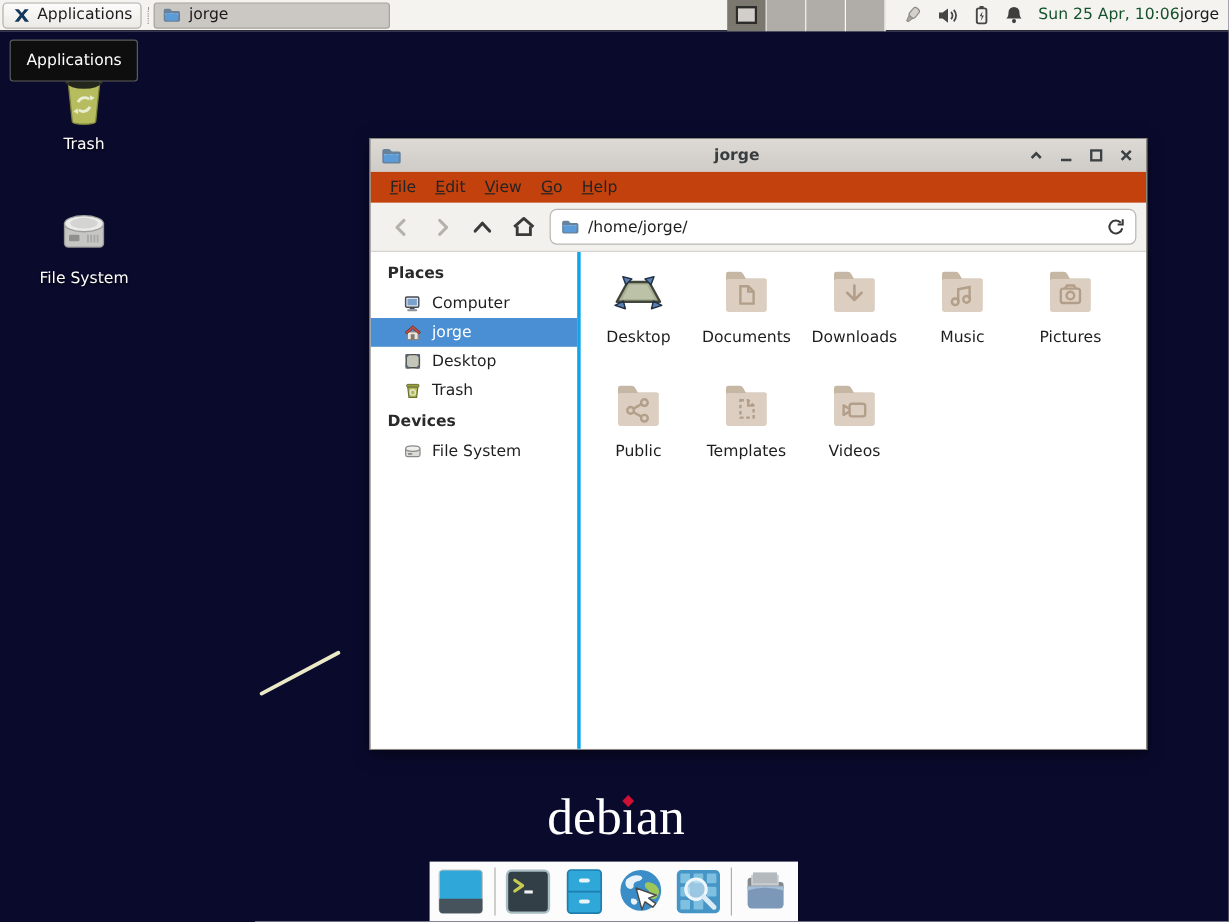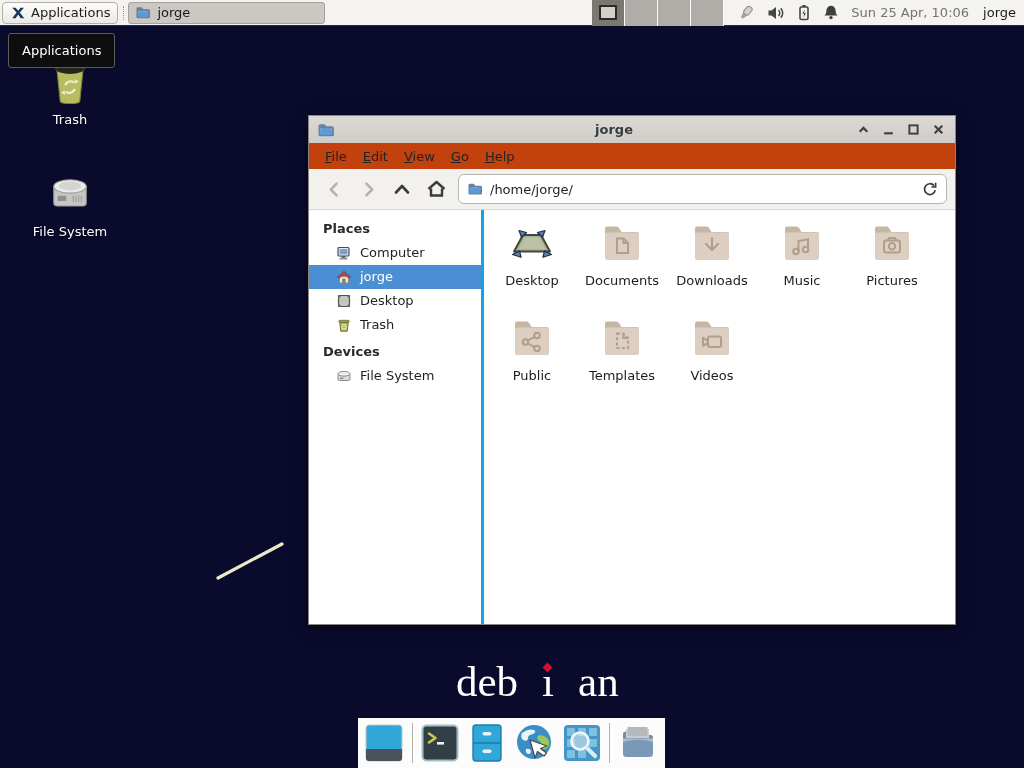--- a/index.html
+++ b/index.html
@@ -17,40 +17,40 @@
   .task-btn { width:197px; height:22px; background:#cbc8c3; border:1px solid #a5a29c; border-radius:3px;
               display:flex; align-items:center; gap:6px; padding:0 6px; }
   .task-btn span { color:#1a1a1a; }
   .panel-spacer { flex:1; }
   .pager { display:flex; height:26px; margin-right:12px; }
   .ws { width:33px; height:26px; background:#b0ada8; border-right:1px solid #fbfaf8; position:relative; }
   .ws.active { background:#7b7870; }
   .ws.active .mini-win { position:absolute; left:7px; top:5px; width:18px; height:15px;
                          background:#d2cfca; border:2px solid #2c2c2a; }
   .tray { display:flex; align-items:center; gap:11px; margin-right:12px; }
-  .clock { color:#737373; margin-right:14px; white-space:nowrap; }
+  .clock { color:#14532d; white-space:nowrap; }
   .panel-user { color:#1b1b1b; margin-right:8px; }
 
   
   .tooltip { position:absolute; left:8px; top:33px; background:#0e0e0e; color:#fff;
              border:1px solid #5c5c5c; border-radius:3px; padding:9px 13px; z-index:50; }
 
   
   .dicon { position:absolute; width:100px; text-align:center; z-index:5; }
   .dicon .dlabel { margin-top:2px; color:#fff; text-shadow:0 1px 2px #000; }
   .dicon-trash { left:20px; top:57px; }
   .dicon-fs { left:20px; top:169px; }
   .dicon-home { left:18px; top:294px; }
 
   
   .stroke-line { position:absolute; left:210px; top:535px; z-index:4; }
 
   
   .debian-logo { position:absolute; left:456px; top:658px; color:#fff; z-index:3;
-                 font-family:"Liberation Serif","DejaVu Serif",serif; font-size:43px; line-height:48px; display:flex;gap:24px; }
+                 font-family:"Liberation Serif","DejaVu Serif",serif; font-size:43px; line-height:48px; display:flex; }
   .logo-i { position:relative; }
   .logo-dot { position:absolute; left:2px; top:6px; width:7px; height:7px; background:#cf0f34; transform:rotate(45deg); }
 
   
   .window { position:absolute; left:308px; top:115px; width:648px; height:510px;
             background:#f2f0ed; border:1px solid #8a8781; box-shadow:0 3px 12px rgba(0,0,0,.5);
             display:flex; flex-direction:column; z-index:10; }
   .titlebar { height:27px; background:linear-gradient(#dddad5,#cfccc7); position:relative;
               display:flex; align-items:center; flex:none; }
   .titlebar .win-icon { margin-left:8px; }
@@ -65,21 +65,21 @@
   .toolbar { height:41px; background:#f3f1ee; border-bottom:1px solid #d7d4cf; display:flex;
              align-items:center; padding:0 8px; flex:none; }
   .nav-btn { width:34px; height:30px; display:flex; align-items:center; justify-content:center; border-radius:4px; }
   .pathbar { flex:1; height:30px; margin-left:5px; background:#fff; border:1px solid #b9b6b0; border-radius:6px;
              display:flex; align-items:center; padding:0 8px; gap:7px; }
   .path-text { color:#1e1e1e; flex:1; }
 
   .win-body { flex:1; display:flex; min-height:0; }
   .sidebar { width:175px; background:#fff; border-right:3px solid #0ea5e9; padding-top:4px; }
   .side-header { font-weight:bold; color:#2a2a2a; padding:7px 0 5px 14px; }
-  .side-item { display:flex; align-items:flex-start; gap:8px; padding:4px 0 4px 27px; color:#1f1f1f; }
+  .side-item { display:flex; align-items:center; gap:8px; padding:4px 0 4px 27px; color:#1f1f1f; }
   .side-item.selected { background:#4a8fd3; color:#fff; }
 
   .content { flex:1; background:#fff; display:flex; flex-direction:column; min-width:0; }
   .files { flex:1; display:grid; grid-template-columns:repeat(5,90px); grid-auto-rows:95px;
            padding:10px 0 0 3px; align-content:start; }
   .file { width:90px; text-align:center; }
   .file .flabel { margin-top:2px; color:#1d1d1d; }
   .statusbar { height:29px; background:#f3f1ee; border-top:1px solid #d7d4cf; display:flex;
                align-items:center; padding-left:13px; color:#474747; flex:none; }
 

